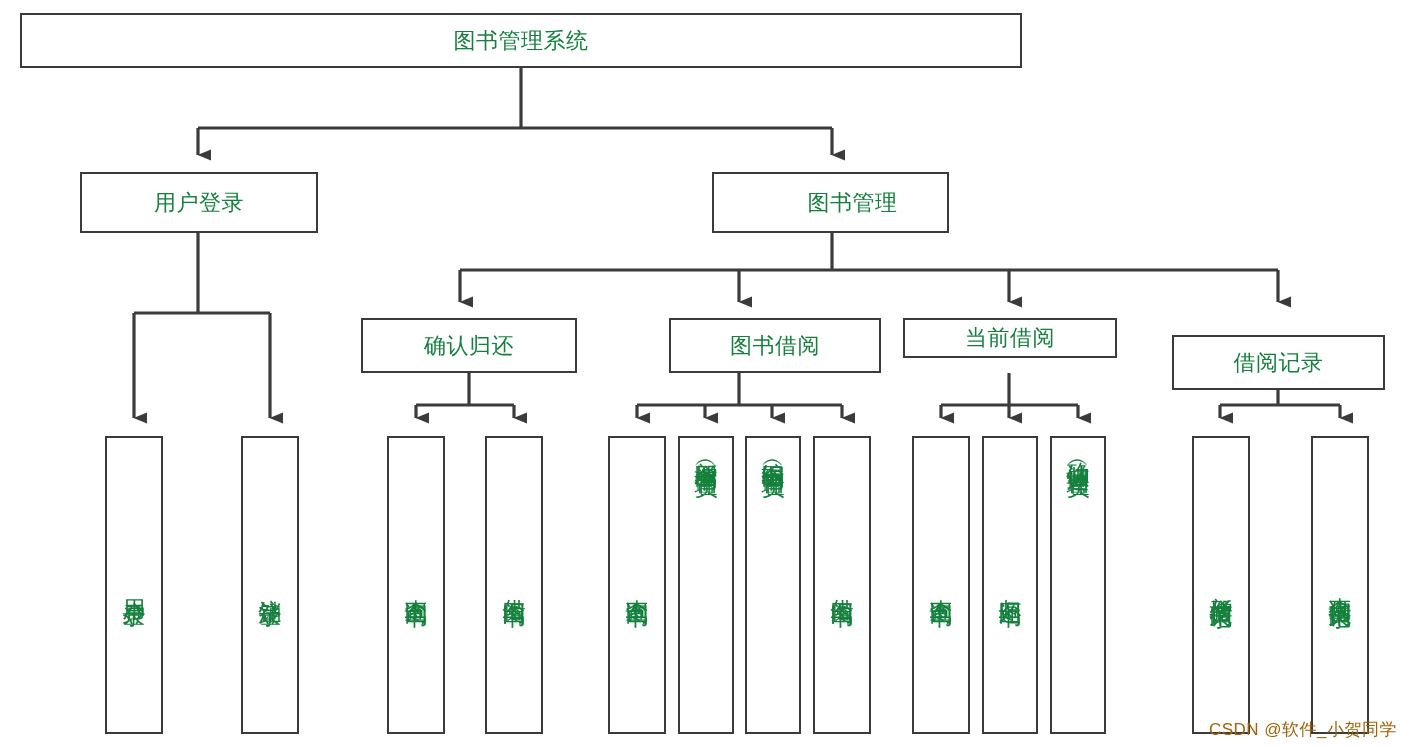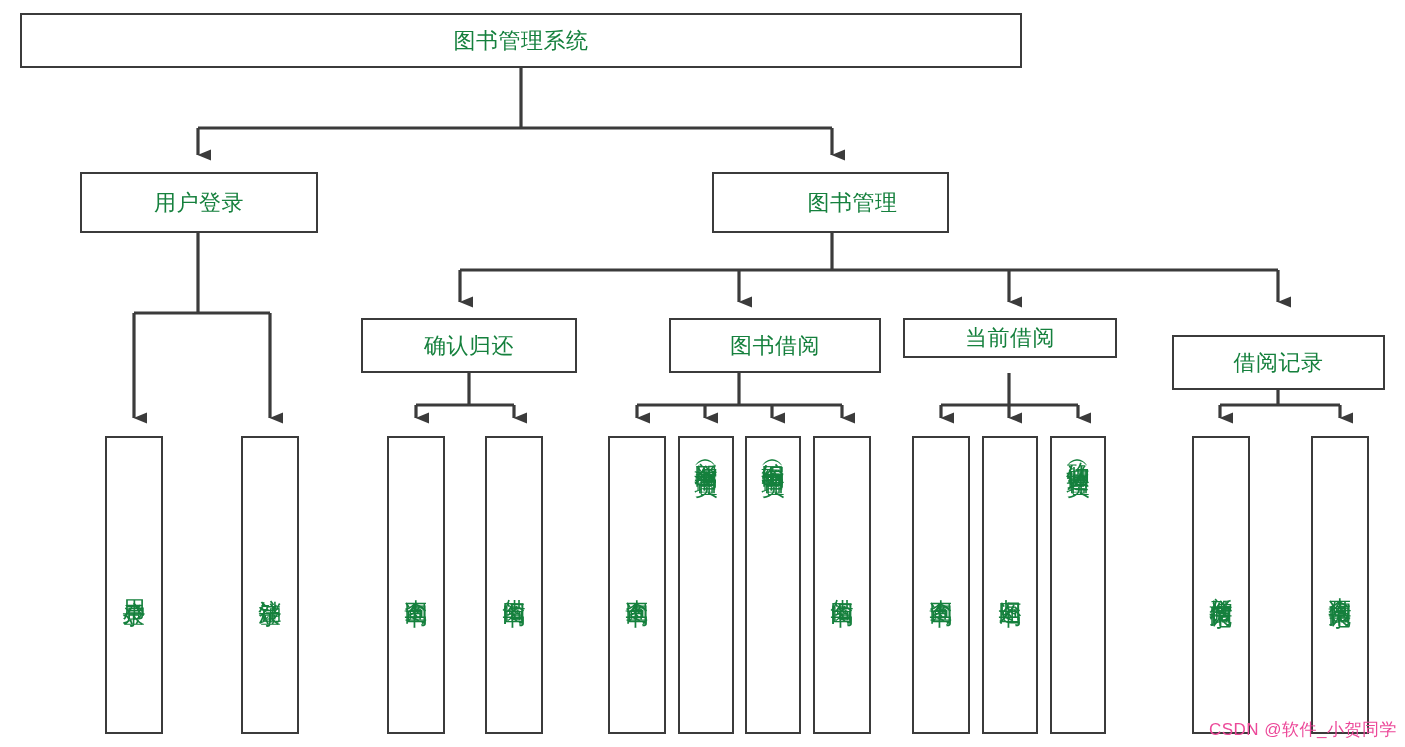--- a/index.html
+++ b/index.html
@@ -58,21 +58,21 @@
   }
   .node.vert.centered {
     align-items: center;
     padding-top: 0;
   }
   #watermark {
     position: absolute;
     right: 8px;
     bottom: 6px;
     font-size: 17px;
-    color: #ec4899;
+    color: #a16207;
     letter-spacing: 0.5px;
     white-space: nowrap;
     user-select: none;
   }
 </style>
 </head>
 <body>
 
 <div id="canvas">
 

